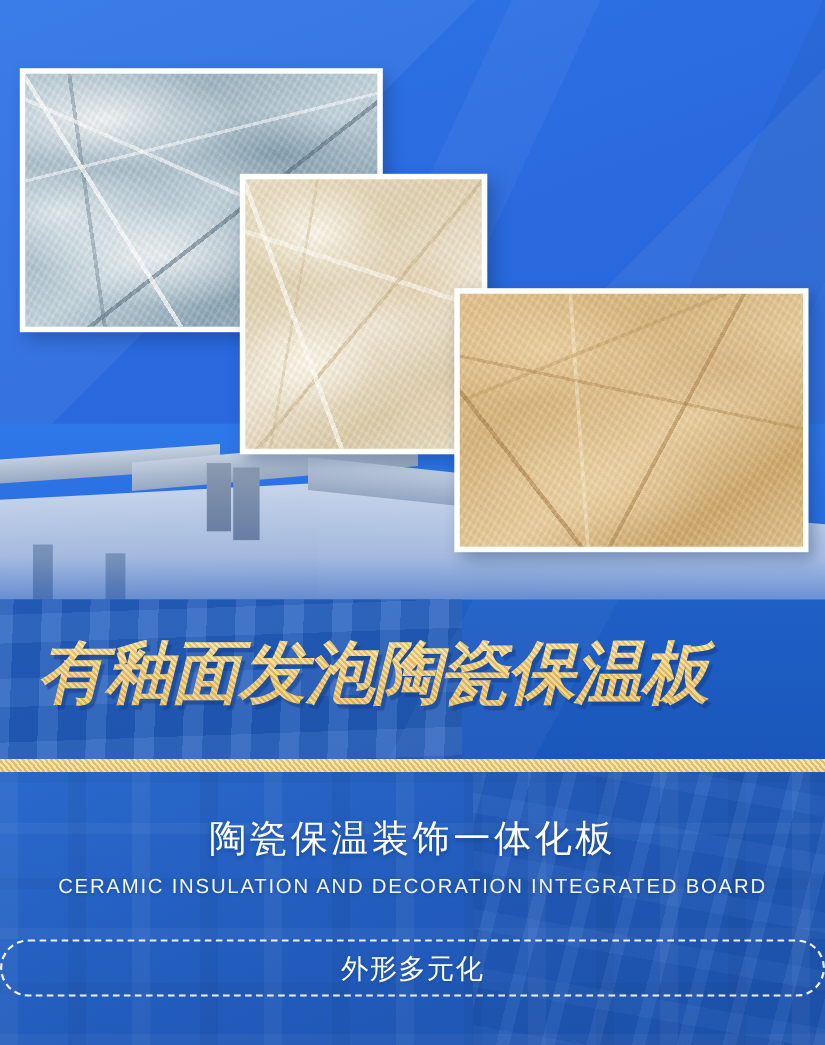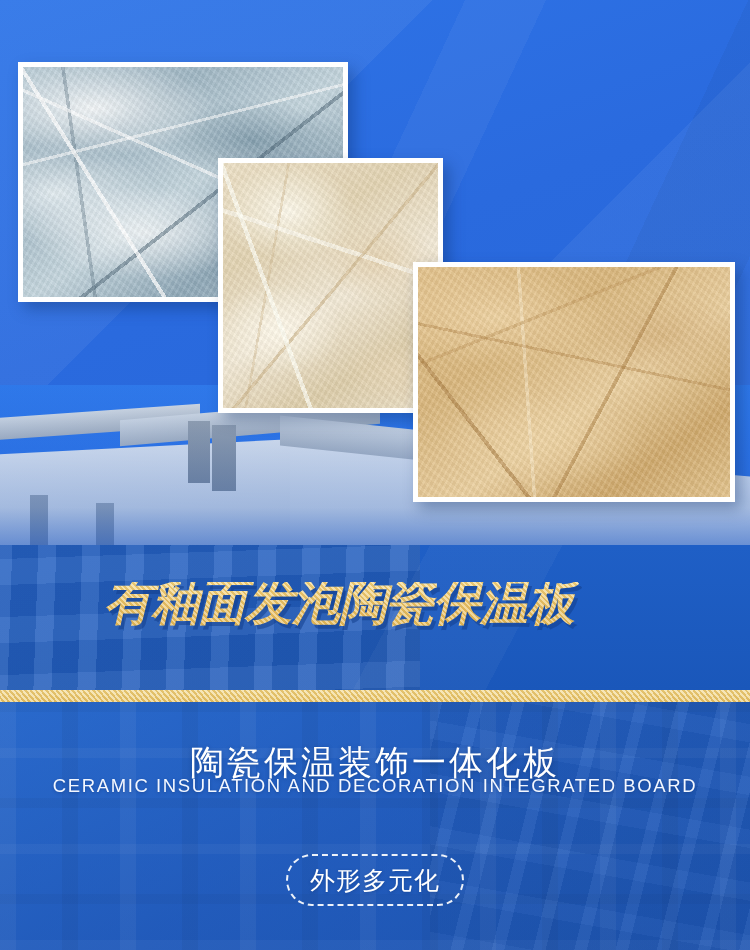--- a/index.html
+++ b/index.html
@@ -149,35 +149,35 @@
   }
   .title-band .band-diag {
     position:absolute; inset:0;
     background:linear-gradient(118deg, transparent 0 52%, rgba(255,255,255,.035) 52% 68%, transparent 68% 100%);
   }
 
   .main-title {
     position:absolute;
     left:0; top:582px; width:678px;
     text-align:center;
-    font-size:48px;
+    font-size:62px;
     line-height:1;
     font-weight:bold;
     font-style:italic;
     letter-spacing:-1px;
     color:#f0cf7c;
     background-image:
       repeating-linear-gradient(45deg, rgba(255,255,255,.35) 0 2px, rgba(196,150,52,.28) 2px 4px),
       linear-gradient(180deg,#f6d98a 0%, #eac36a 55%, #e6bb5c 100%);
     -webkit-background-clip:text;
     background-clip:text;
     -webkit-text-fill-color:transparent;
     filter:drop-shadow(3px 4px 0px rgba(19,62,140,.55));
     white-space:nowrap;
-    font-family:Liberation Mono, monospace;
+    font-family:Liberation Serif, serif;
   }
 
   
   .gold-divider {
     position:absolute;
     left:0; top:690px; width:750px; height:12px;
     background-image:
       repeating-linear-gradient(50deg, rgba(255,255,255,.40) 0 2px, rgba(200,155,60,.35) 2px 4px),
       linear-gradient(180deg,#f3d98c,#e9c76c);
   }
@@ -213,37 +213,38 @@
     left:0; top:740px; width:750px;
     text-align:center;
     color:#ffffff;
     font-size:34px;
     letter-spacing:3px;
     font-family:"DejaVu Sans","Liberation Sans",sans-serif;
     text-shadow:0 1px 4px rgba(12,45,105,.45);
   }
   .sub-en {
     position:absolute;
-    left:0; top:775px; width:750px;
+    left:0; top:795px; width:750px;
     text-align:center;
     color:#f3f7ff;
     font-size:18.5px;
     letter-spacing:1.6px;
     font-weight:normal;
     font-family:"Liberation Sans","DejaVu Sans",sans-serif;
     text-shadow:0 1px 3px rgba(12,45,105,.4);
   }
 
   
   .badges {
     position:absolute;
     left:0; top:854px; width:750px;
     display:flex;
     justify-content:center;
     gap:16px;
+    flex-direction:column;
   }
   .badge {
     border:2px dashed rgba(255,255,255,.92);
     border-radius:30px;
     height:52px;
     padding:0 22px;
     display:flex;
     align-items:center;
     justify-content:center;
     color:#ffffff;

